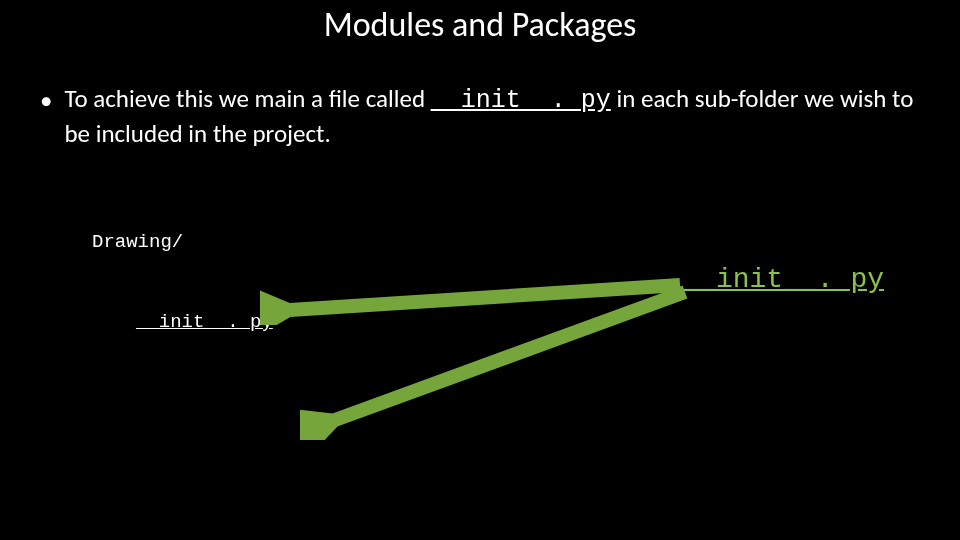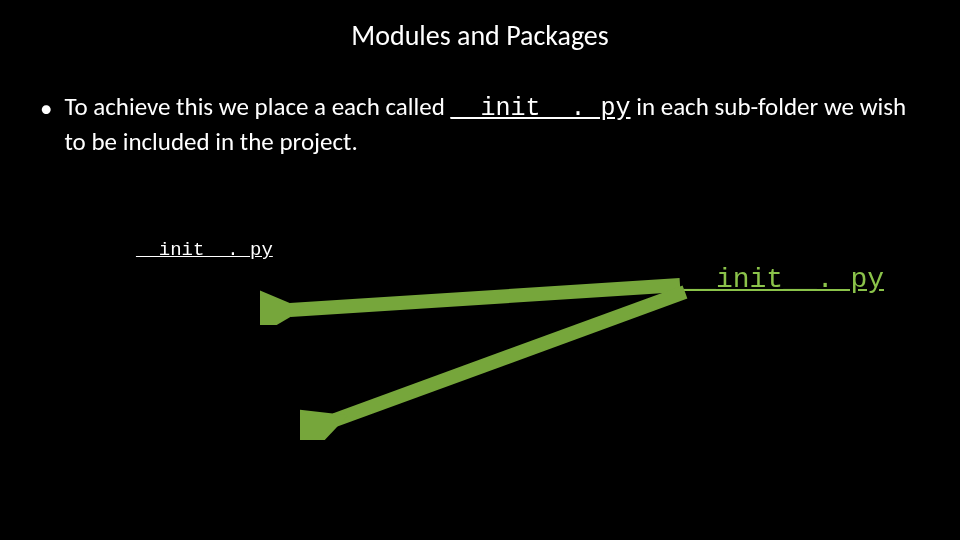--- a/index.html
+++ b/index.html
@@ -7,23 +7,23 @@
     background: #000;
     width: 960px;
     height: 540px;
     color: #fff;
     font-family: Calibri, "Segoe UI", Arial, sans-serif;
     position: relative;
     overflow: hidden;
   }
   .title {
     text-align: center;
-    font-size: 28px;
+    font-size: 34px;
     font-weight: 400;
-    padding-top: 18px;
+    padding-top: 4px;
   }
   .body {
     padding: 38px 40px 0 40px;
   }
   .bullet-row {
     display: flex;
     align-items: flex-start;
     font-size: 25px;
     line-height: 1.3;
   }
@@ -60,25 +60,26 @@
 </style>
 </head>
 <body>
 
 <h1 class="title">Modules and Packages</h1>
 
 <div class="body">
   <div class="bullet-row">
     <span class="bullet-dot">•</span>
     <span class="bullet-text">
-      <span>To achieve this we place a each called </span><span class="mono underline">__init__. py</span><span> in each sub-folder we wish to be included in the project.</span>
+      <span>To achieve this we main a file called </span><span class="mono underline">__init__. py</span><span> in each sub-folder we wish to be included in the project.</span>
     </span>
   </div>
 
   <div class="tree">
+    <div>Drawing/</div>
     <div class="ind1 underline">__init__. py</div>
     
     
     
     
     
   </div>
 </div>
 
 <div class="callout">__init__. py</div>

